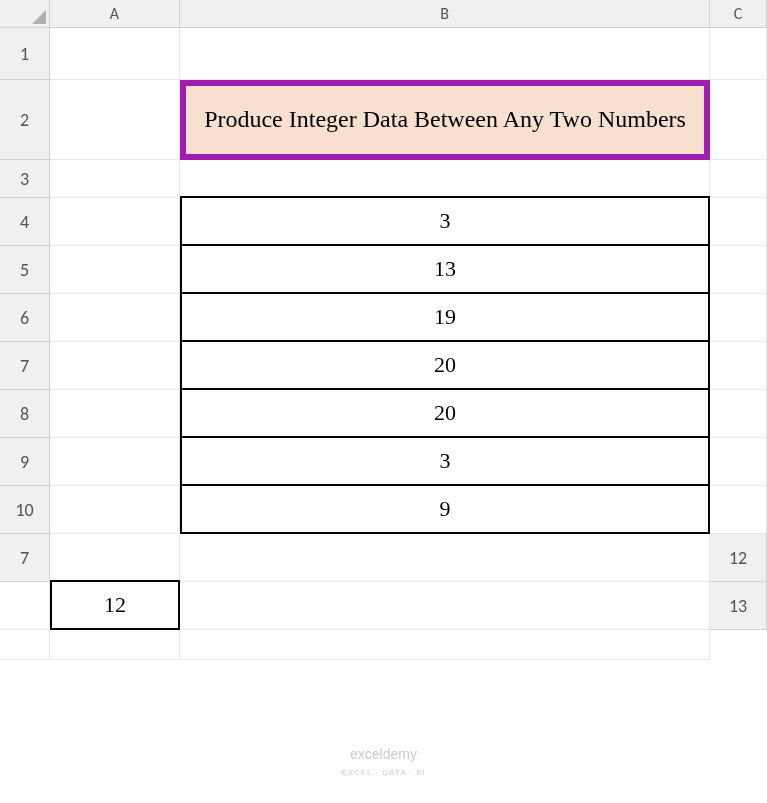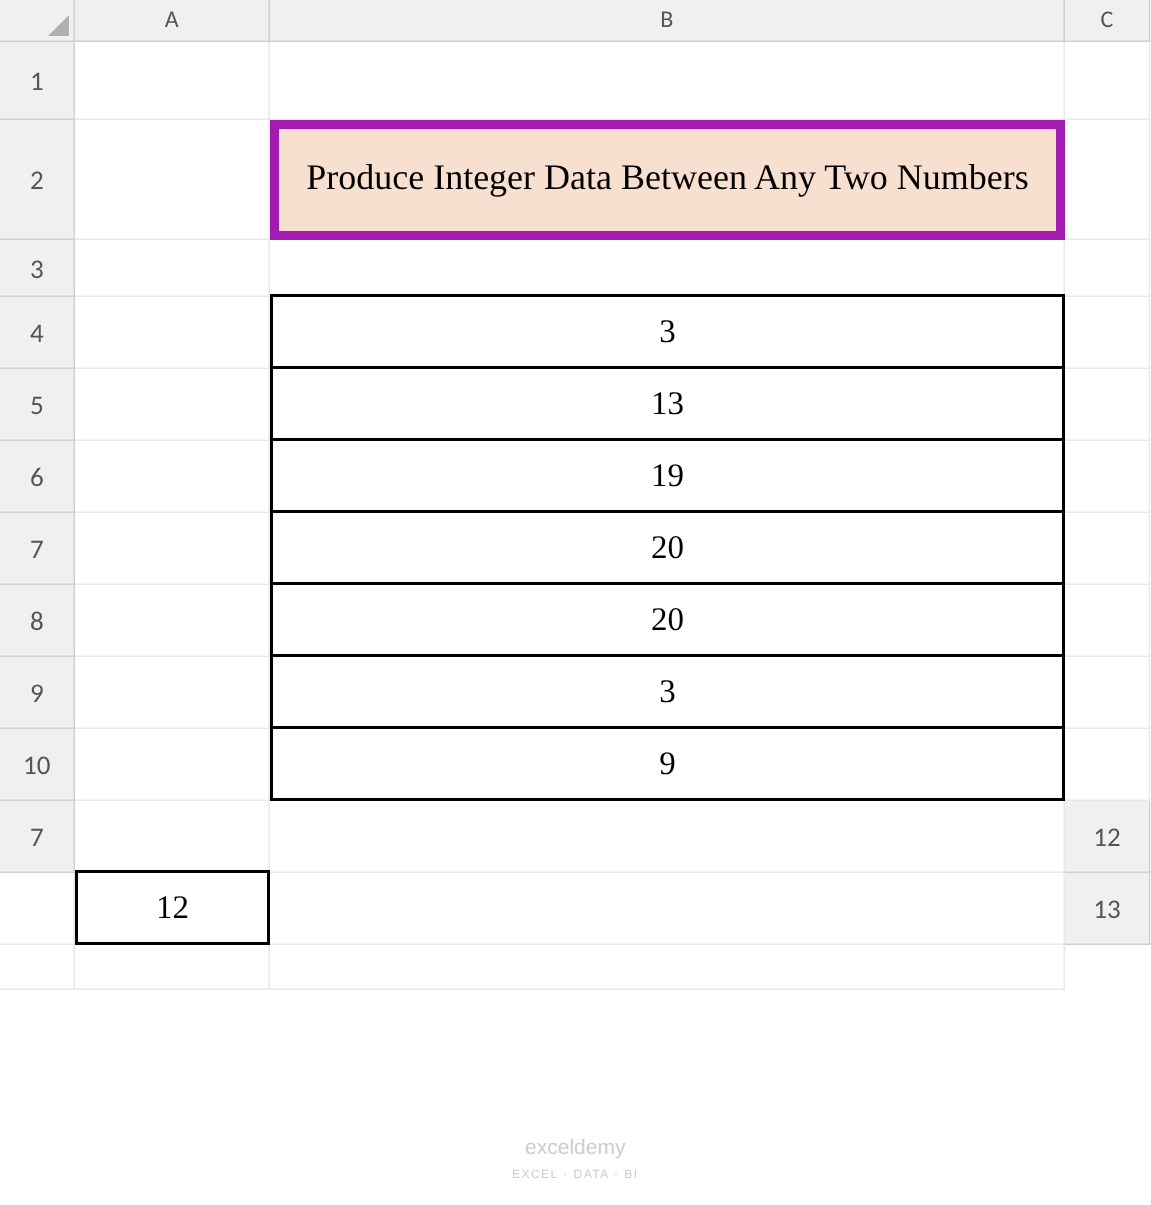--- a/index.html
+++ b/index.html
@@ -85,21 +85,21 @@
       font-size: 22px;
       color: #000;
       background: #ffffff;
       margin-top: -2px;
     }
     .data-cell:first-of-type {
       margin-top: 0;
     }
     .watermark {
       position: absolute;
-      bottom: 15px;
+      bottom: 25px;
       left: 50%;
       transform: translateX(-50%);
       font-size: 14px;
       color: #ccc;
       font-family: Arial, sans-serif;
       text-align: center;
       pointer-events: none;
     }
     .watermark .sub {
       font-size: 8px;

